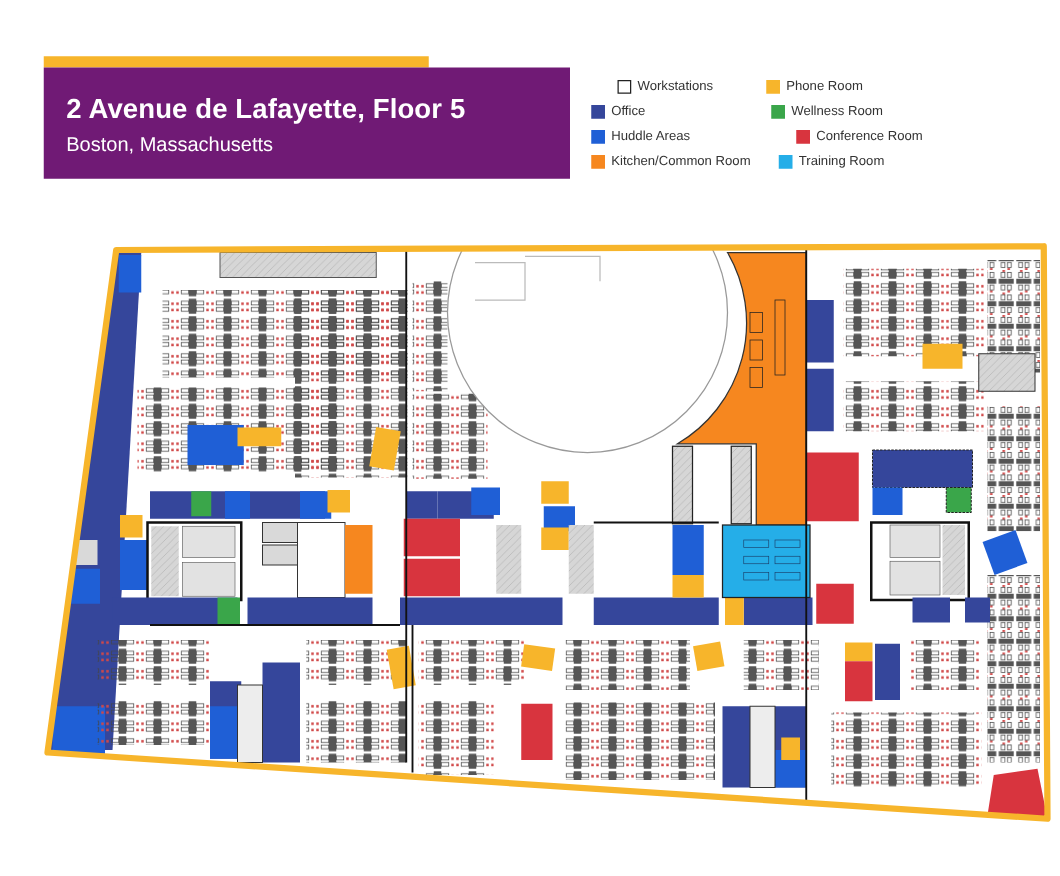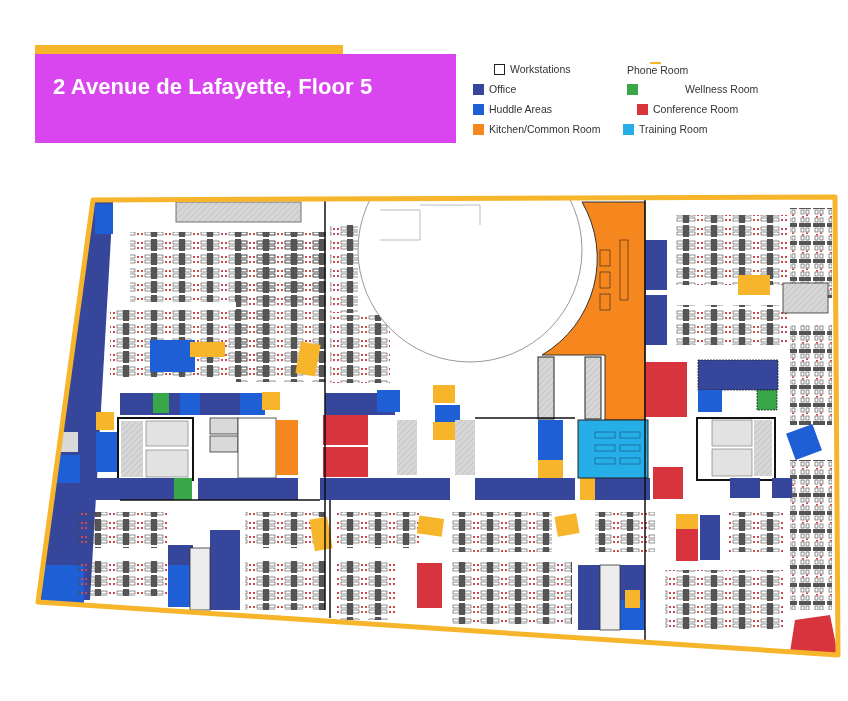--- a/index.html
+++ b/index.html
@@ -1,55 +1,56 @@
 <!DOCTYPE html>
 <html><head>
 <meta charset="utf-8">
 <style>
   html,body{margin:0;padding:0;background:#fff;}
   body{width:848px;height:701px;position:relative;overflow:hidden;font-family:"Liberation Sans",sans-serif;}
   .accent-bar{position:absolute;left:35px;top:45px;width:308px;height:9px;background:#f7b52b;}
-  .title-box{position:absolute;left:35px;top:54px;width:421px;height:89px;background:#d946ef;color:#fff;}
+  .title-box{position:absolute;left:35px;top:54px;width:421px;height:89px;background:#701a75;color:#fff;}
   .title{position:absolute;left:18px;top:20px;font-size:22px;font-weight:bold;letter-spacing:0.1px;white-space:nowrap;}
   .subtitle{position:absolute;left:18px;top:54px;font-size:16px;white-space:nowrap;}
   .legend{position:absolute;left:473px;top:62px;width:290px;height:80px;}
   .legend-item{position:absolute;height:14px;display:flex;align-items:center;font-size:10.5px;color:#333;white-space:nowrap;}
   .swatch{width:11px;height:11px;margin-right:5px;box-sizing:border-box;}
   .map{position:absolute;left:0;top:0;width:848px;height:701px;}
 </style>
 </head>
 <body>
 
 <div class="accent-bar"></div>
 <div class="title-box">
   <div class="title">2 Avenue de Lafayette, Floor 5</div>
+  <div class="subtitle">Boston, Massachusetts</div>
 </div>
 
 <div class="legend">
   <div class="legend-item" style="left:0;top:0;padding-left:21px;">
     <span class="swatch" style="border:1.3px solid #222;background:#fff;"></span>
     <span>Workstations</span>
   </div>
   <div class="legend-item" style="left:0;top:20px;">
     <span class="swatch" style="background:#35469b;"></span>
     <span>Office</span>
   </div>
   <div class="legend-item" style="left:0;top:40px;">
     <span class="swatch" style="background:#1f5fd6;"></span>
     <span>Huddle Areas</span>
   </div>
   <div class="legend-item" style="left:0;top:60px;">
     <span class="swatch" style="background:#f6871f;"></span>
     <span>Kitchen/Common Room</span>
   </div>
-  <div class="legend-item" style="left:154px;top:0;flex-direction:column;">
+  <div class="legend-item" style="left:140px;top:0;">
     <span class="swatch" style="background:#f7b52b;"></span>
     <span>Phone Room</span>
   </div>
-  <div class="legend-item" style="left:154px;top:20px;gap:42px;">
+  <div class="legend-item" style="left:144px;top:20px;">
     <span class="swatch" style="background:#3aa64a;"></span>
     <span>Wellness Room</span>
   </div>
   <div class="legend-item" style="left:164px;top:40px;">
     <span class="swatch" style="background:#d8343e;"></span>
     <span>Conference Room</span>
   </div>
   <div class="legend-item" style="left:150px;top:60px;text-align:center;">
     <span class="swatch" style="background:#25aee8;"></span>
     <span>Training Room</span>

